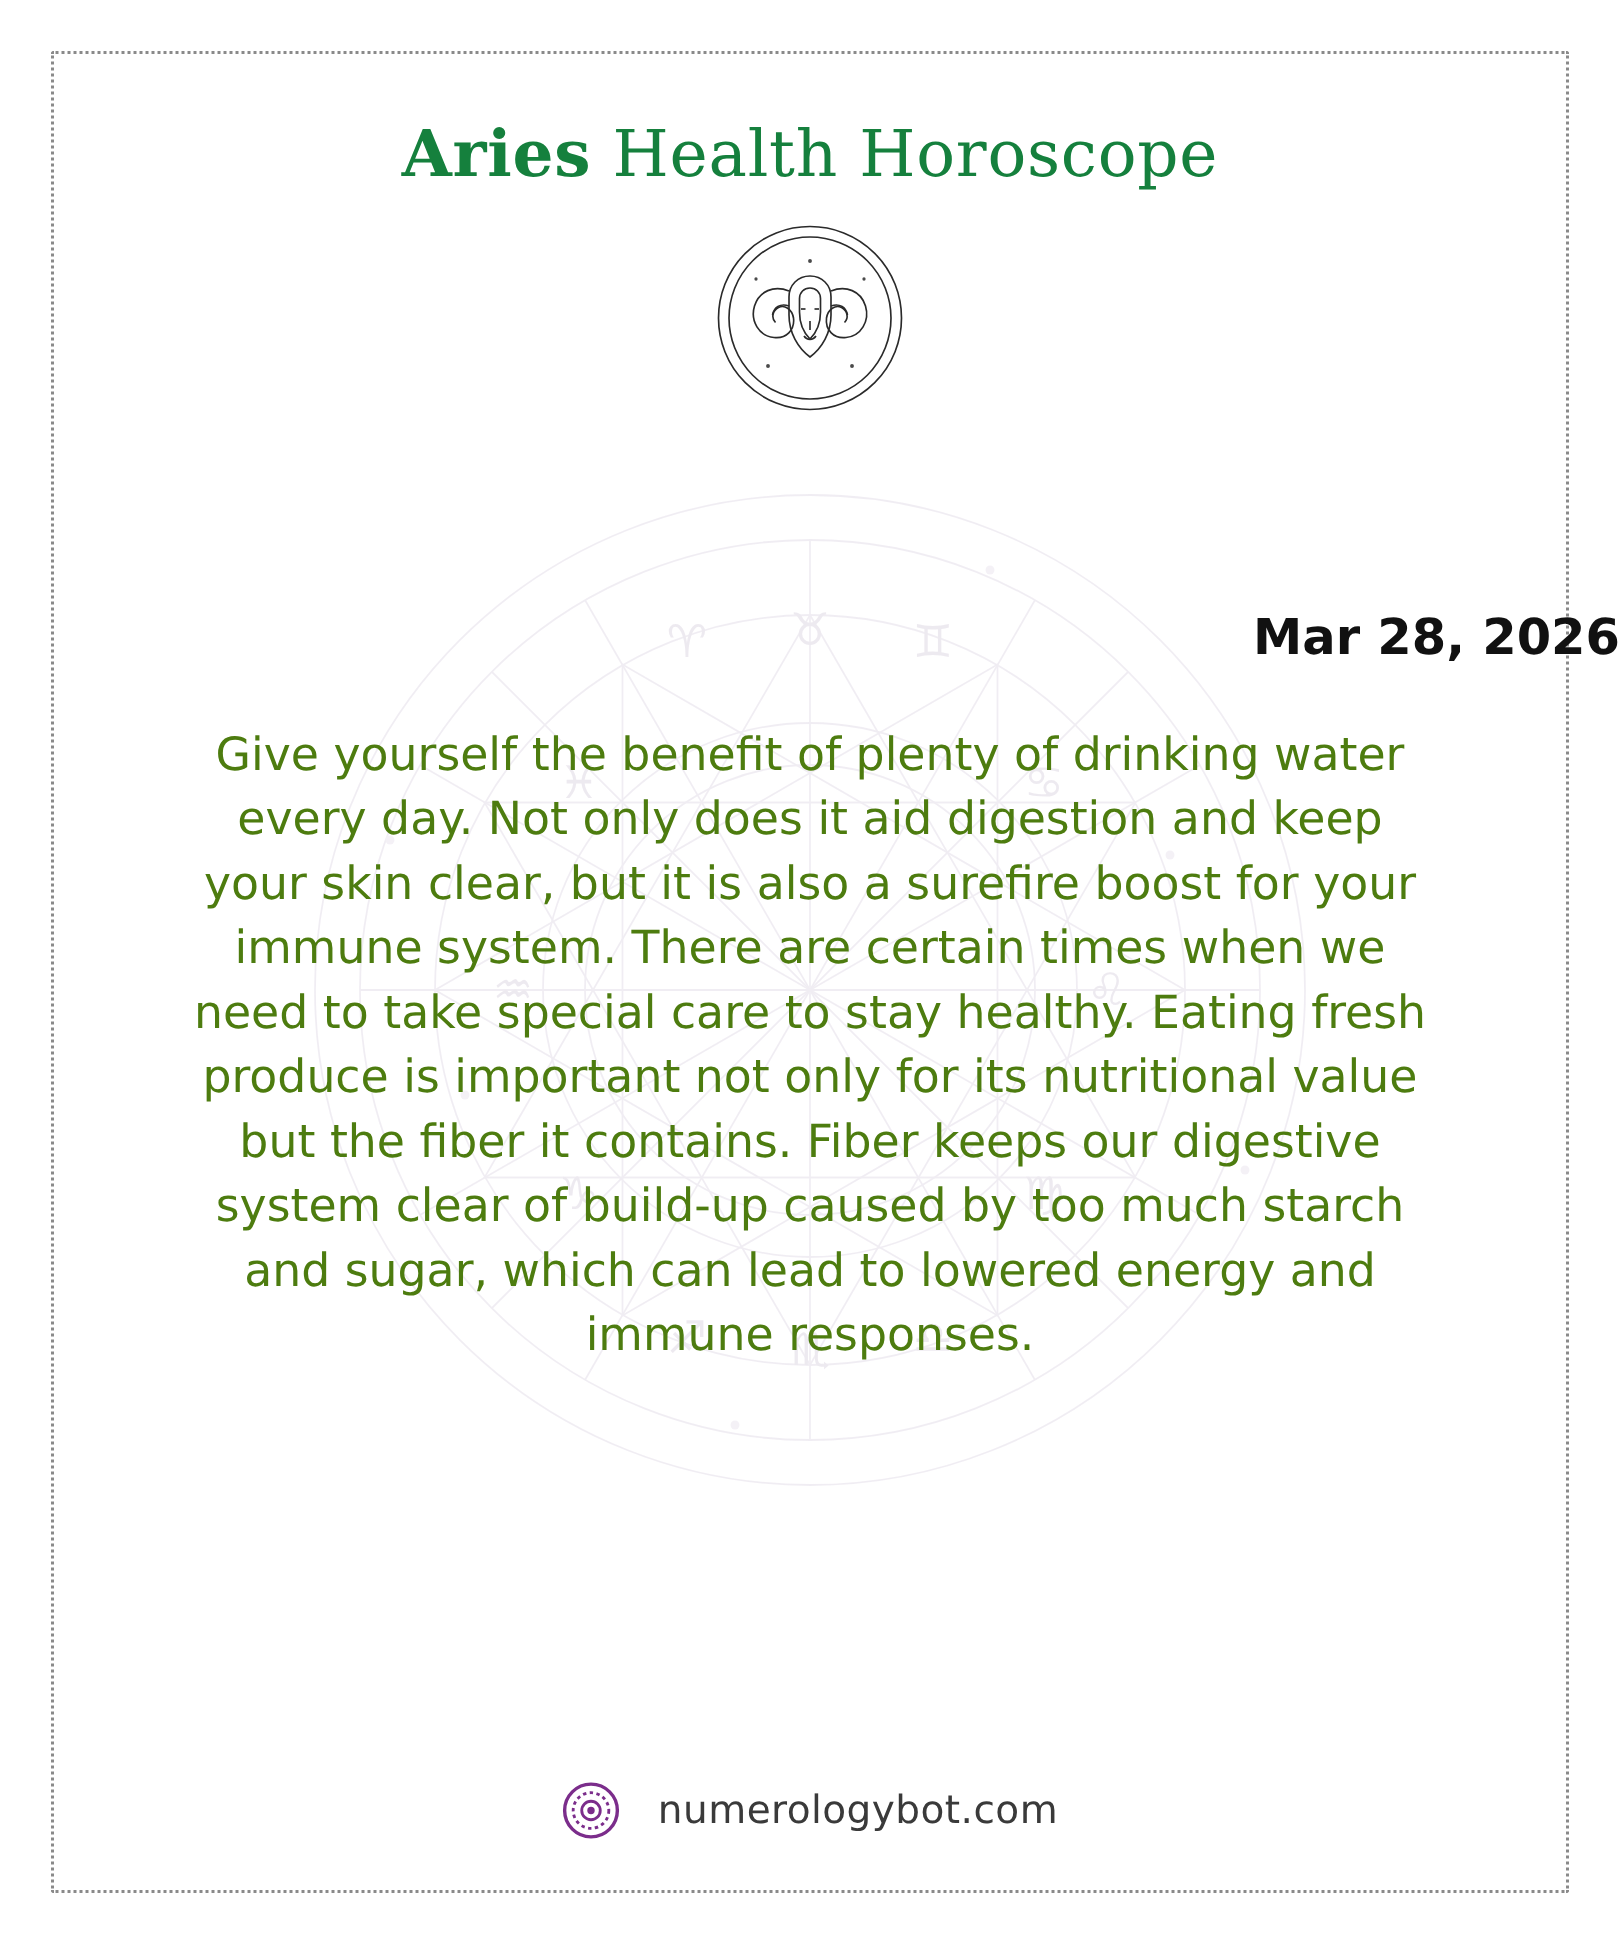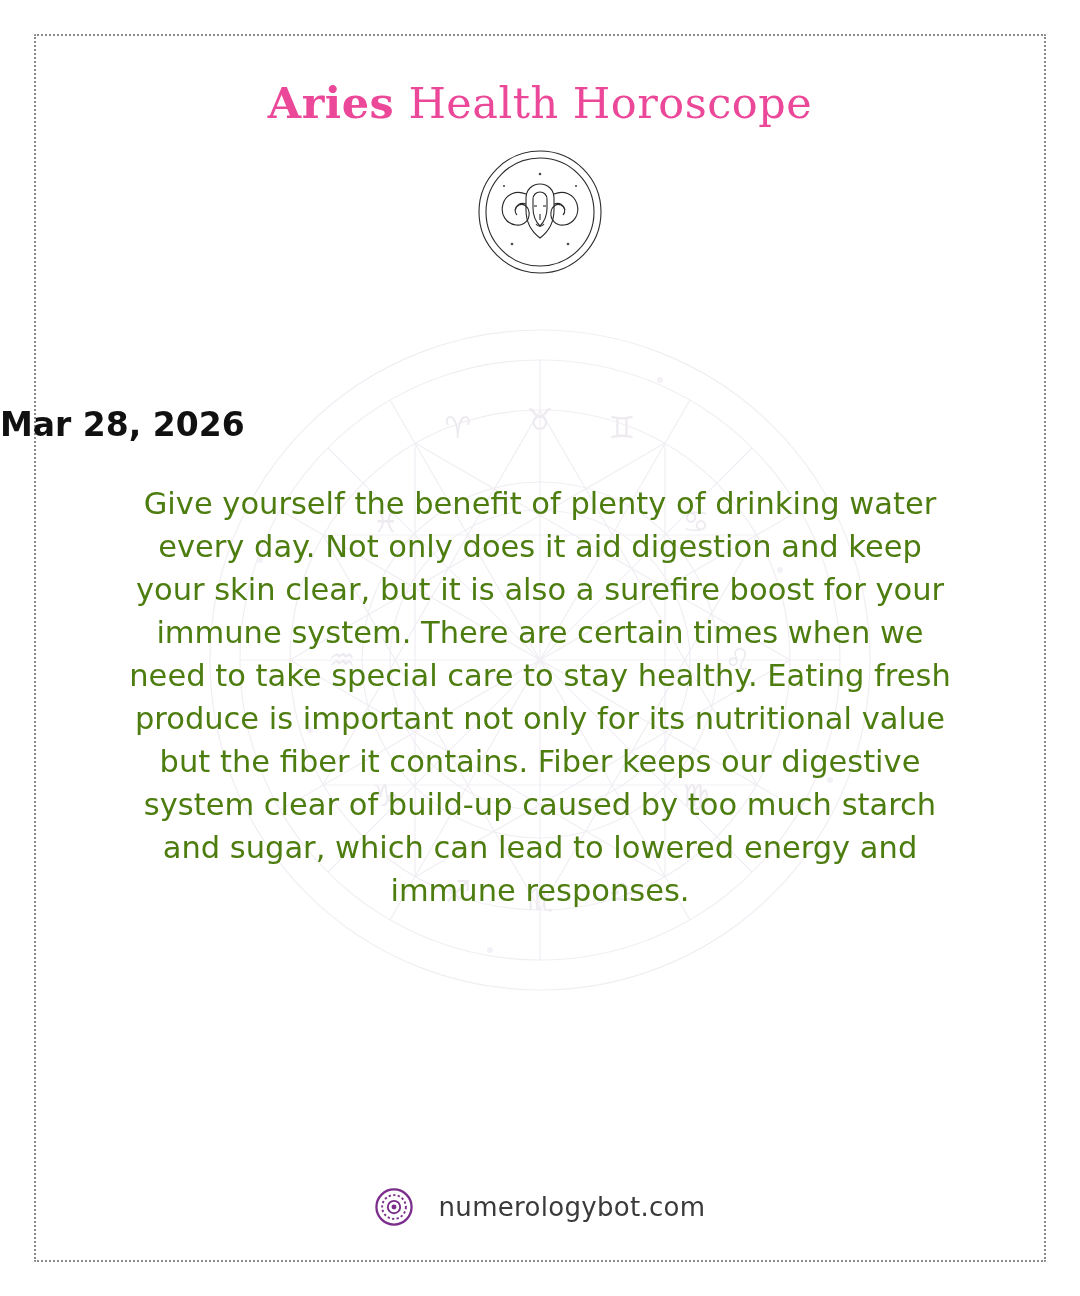--- a/index.html
+++ b/index.html
@@ -60,21 +60,21 @@
 
   .title {
     position: absolute;
     top: 78px;
     left: 0;
     width: 1080px;
     text-align: center;
     font-family: "DejaVu Serif", serif;
     font-size: 43px;
     letter-spacing: 0.5px;
-    color: #ec4899;
+    color: #15803d;
     white-space: nowrap;
   }
   .title .sign {
     font-weight: 700;
   }
   .title .rest {
     font-weight: 400;
   }
 
   .emblem {
@@ -84,21 +84,21 @@
     transform: translateX(-50%);
     width: 128px;
     height: 128px;
   }
 
   .date {
     position: absolute;
     top: 405px;
     left: 0;
     width: 1080px;
-    text-align: left;
+    text-align: right;
     font-size: 33px;
     font-weight: 700;
     color: #111111;
   }
 
   .body-text {
     position: absolute;
     top: 482px;
     left: 128px;
     width: 824px;

